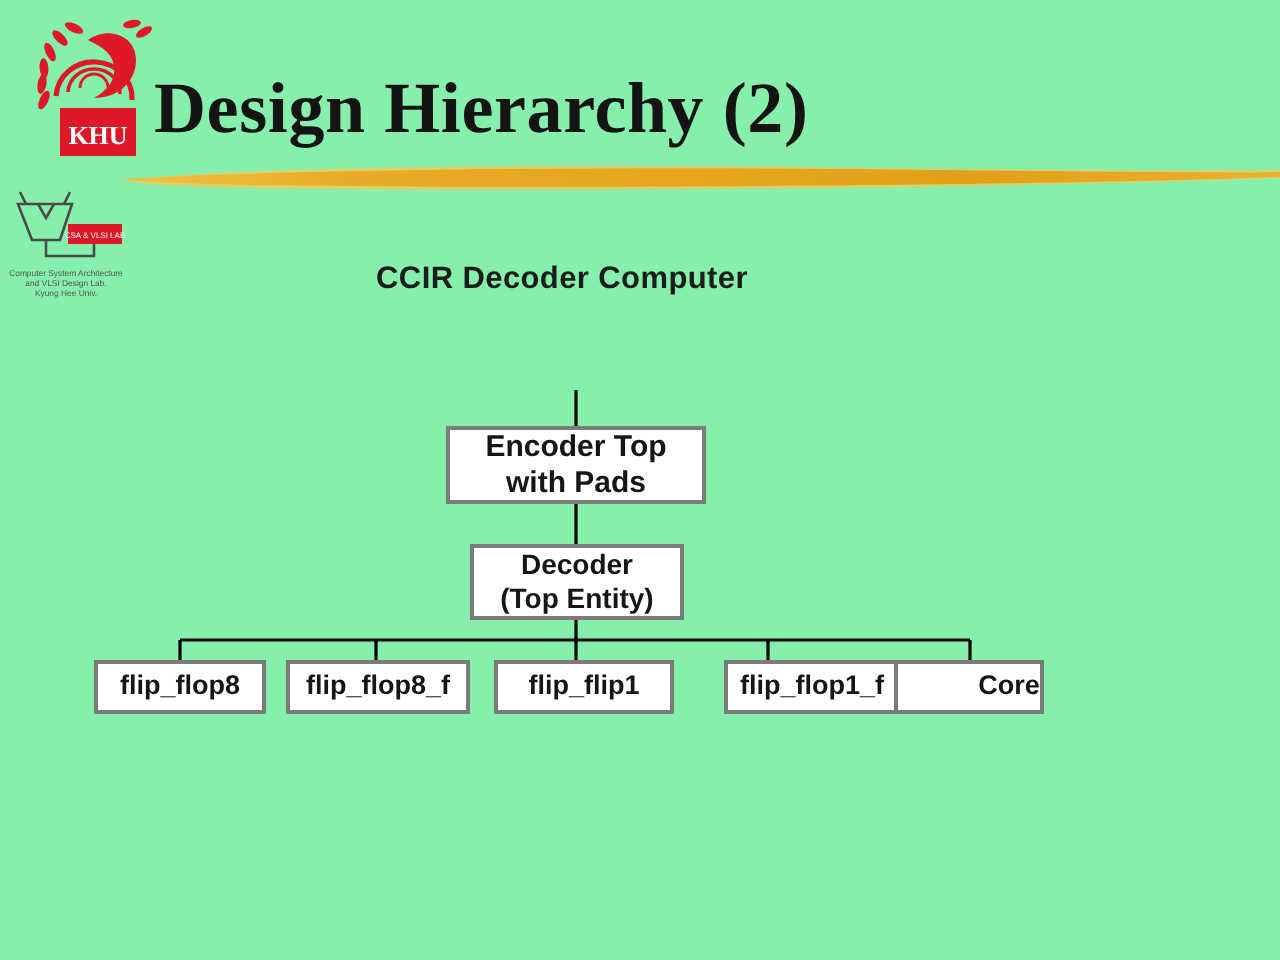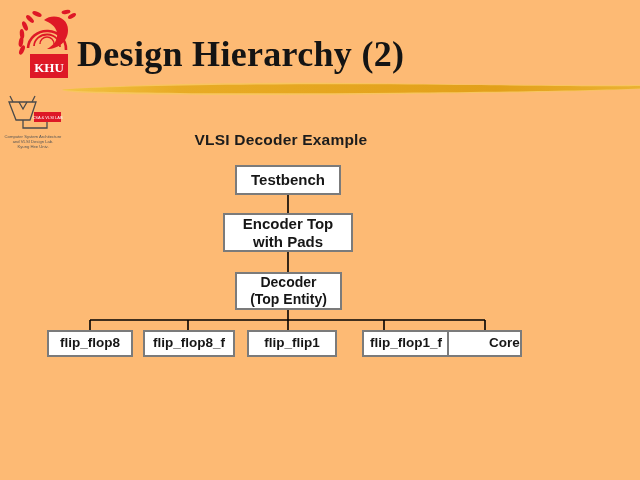--- a/index.html
+++ b/index.html
@@ -1,20 +1,20 @@
 <!DOCTYPE html>
 <html><head>
 <meta charset="utf-8">
 <style>
   html, body { margin: 0; padding: 0; background: #9e9e9e; }
   .slide {
     position: relative;
     width: 640px;
     height: 480px;
-    background: #fdba74;
+    background: #86efac;
     overflow: hidden;
     font-family: "Liberation Sans", sans-serif;
     margin: 0 auto;
   }
   
   .page-title {
     position: absolute;
     left: 77px;
     top: 33px;
     font-family: "Liberation Serif", serif;
@@ -123,39 +123,36 @@
     </g>
     <rect x="32" y="18" width="27" height="10" fill="#de1826"></rect>
     <text x="45.5" y="25" text-anchor="middle" fill="#ffffff" font-size="4">CSA &amp; VLSI LAB</text>
     <g fill="#555555" font-size="4.2" text-anchor="middle">
       <text x="31" y="44">Computer System Architecture</text>
       <text x="31" y="49">and VLSI Design Lab.</text>
       <text x="31" y="54">Kyung Hee Univ.</text>
     </g>
   </svg>
 
-  <div class="diagram-title">VLSI Decoder Example</div>
+  <div class="diagram-title">CCIR Decoder Computer</div>
 
   <svg class="connectors" width="640" height="480" viewBox="0 0 640 480">
     <g stroke="#000000" stroke-width="1.6" fill="none">
       <path d="M288 195 L288 213"></path>
       <path d="M288 252 L288 272"></path>
       <path d="M288 310 L288 320"></path>
       <path d="M90 320 L485 320"></path>
       <path d="M90 320 L90 330"></path>
       <path d="M188 320 L188 330"></path>
       <path d="M288 320 L288 330"></path>
       <path d="M384 320 L384 330"></path>
       <path d="M485 320 L485 330"></path>
     </g>
   </svg>
 
-  <div class="node node-testbench">
-    <span>Testbench</span>
-  </div>
   <div class="node node-encoder">
     <span>Encoder Top
 with Pads</span>
   </div>
   <div class="node node-decoder">
     <span>Decoder
 (Top Entity)</span>
   </div>
   <div class="node node-leaf node-flipflop8">
     <span>flip_flop8</span>

